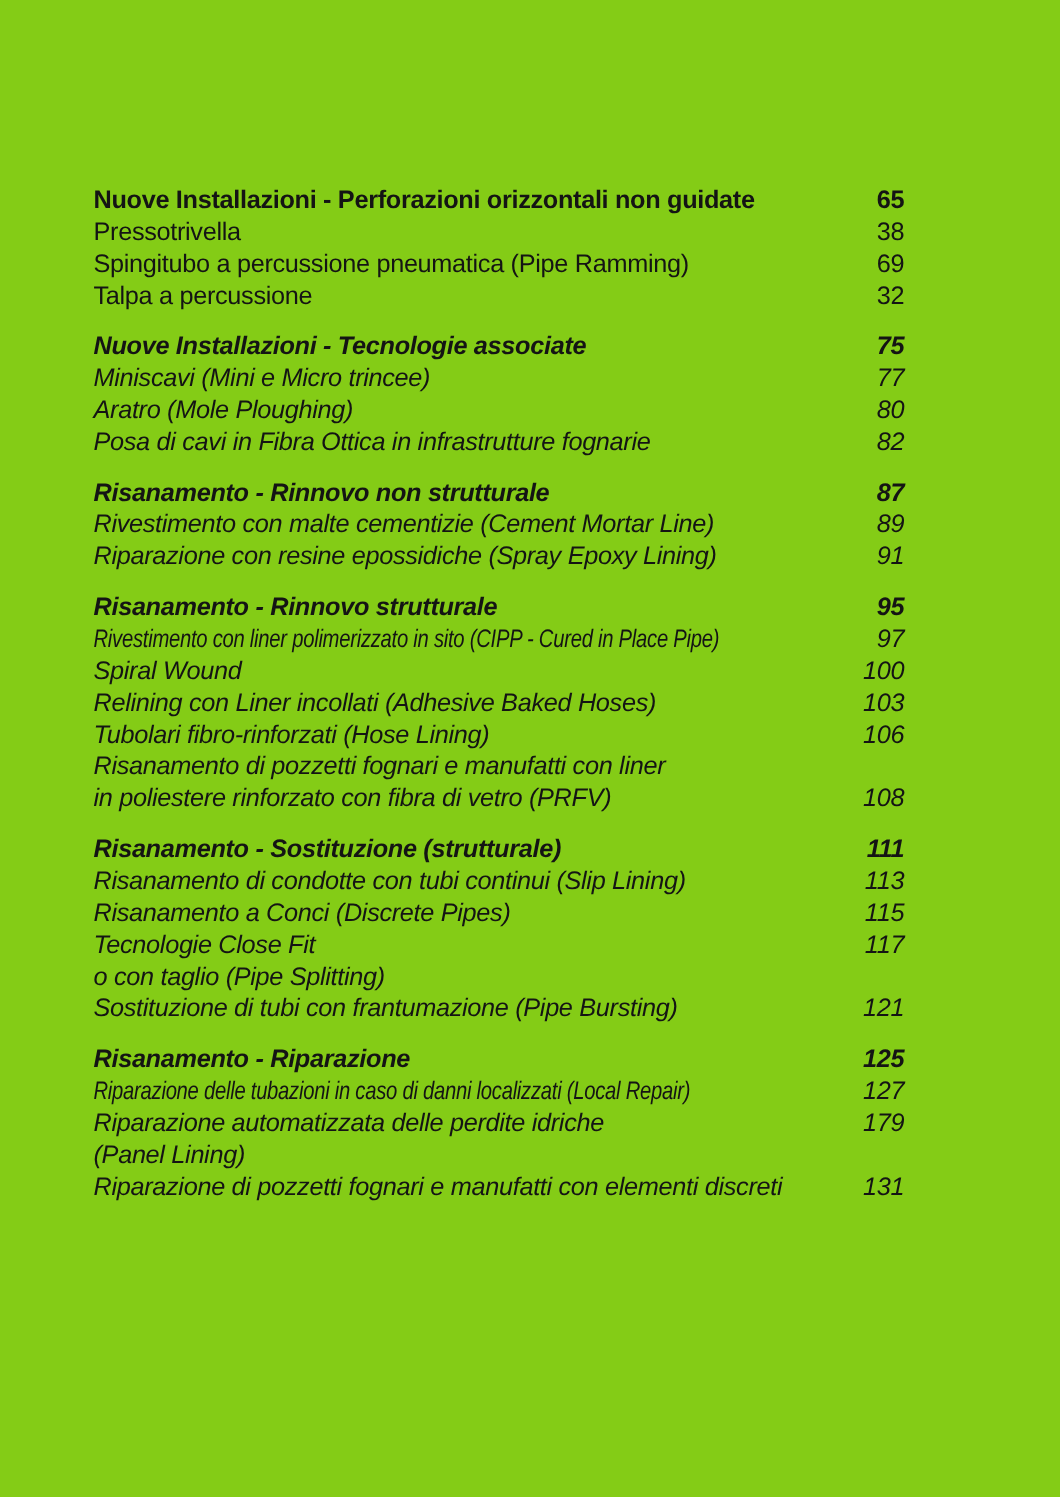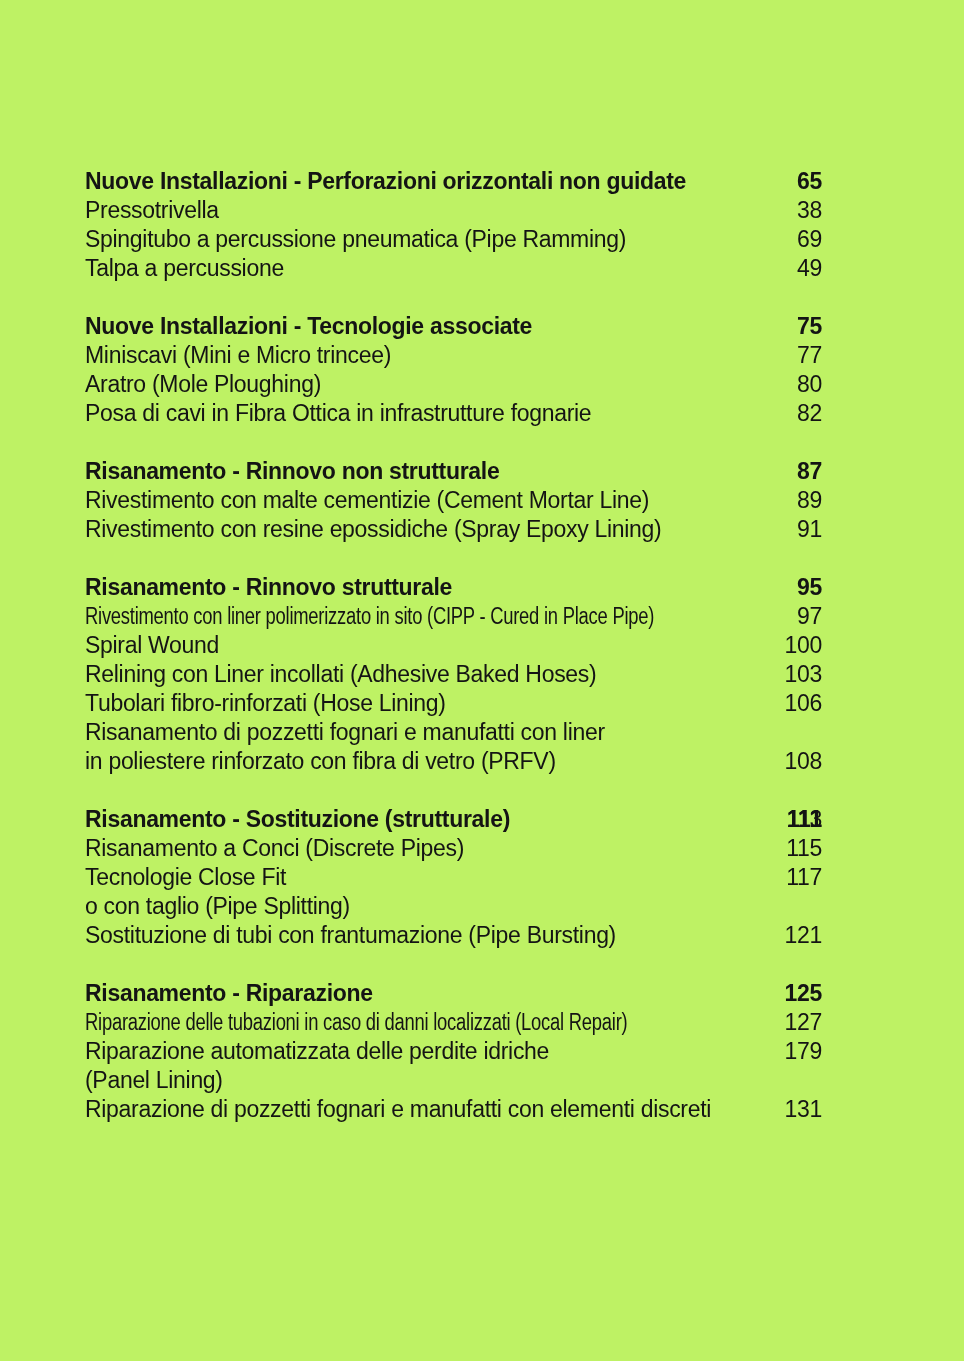--- a/index.html
+++ b/index.html
@@ -11,30 +11,31 @@
     width: 964px;
     height: 1361px;
     position: relative;
     font-family: "Liberation Sans", sans-serif;
     color: #141414;
     overflow: hidden;
   }
   .page {
     position: absolute;
     inset: 0;
-    background: #bef264;
+    background: #84cc16;
   }
   .toc {
     position: absolute;
     left: 85px;
     top: 167px;
     width: 737px;
   }
   .toc-section + .toc-section {
-    margin-top: 29px;
+    margin-top: 17px;
+    font-style: italic;
   }
   .row {
     position: relative;
     font-size: 23px;
     line-height: 29px;
     letter-spacing: -0.3px;
     padding-right: 0;
   }
   .row.heading {
     font-weight: bold;
@@ -60,44 +61,44 @@
 </style>
 </head>
 <body>
 
 <div class="page">
   <div class="toc" id="toc">
       <div class="toc-section">
         <div class="row heading"><span class="label">Nuove Installazioni - Perforazioni orizzontali non guidate</span><span class="pagenum">65</span></div>
         <div class="row"><span class="label">Pressotrivella</span><span class="pagenum">38</span></div>
         <div class="row"><span class="label">Spingitubo a percussione pneumatica (Pipe Ramming)</span><span class="pagenum">69</span></div>
-        <div class="row"><span class="label">Talpa a percussione</span><span class="pagenum">49</span></div>
+        <div class="row"><span class="label">Talpa a percussione</span><span class="pagenum">32</span></div>
       </div>
       <div class="toc-section">
         <div class="row heading"><span class="label">Nuove Installazioni - Tecnologie associate</span><span class="pagenum">75</span></div>
         <div class="row"><span class="label">Miniscavi (Mini e Micro trincee)</span><span class="pagenum">77</span></div>
         <div class="row"><span class="label">Aratro (Mole Ploughing)</span><span class="pagenum">80</span></div>
         <div class="row"><span class="label">Posa di cavi in Fibra Ottica in infrastrutture fognarie</span><span class="pagenum">82</span></div>
       </div>
       <div class="toc-section">
         <div class="row heading"><span class="label">Risanamento - Rinnovo non strutturale</span><span class="pagenum">87</span></div>
         <div class="row"><span class="label">Rivestimento con malte cementizie (Cement Mortar Line)</span><span class="pagenum">89</span></div>
-        <div class="row"><span class="label">Rivestimento con resine epossidiche (Spray Epoxy Lining)</span><span class="pagenum">91</span></div>
+        <div class="row"><span class="label">Riparazione con resine epossidiche (Spray Epoxy Lining)</span><span class="pagenum">91</span></div>
       </div>
       <div class="toc-section">
         <div class="row heading"><span class="label">Risanamento - Rinnovo strutturale</span><span class="pagenum">95</span></div>
         <div class="row"><span class="label condensed">Rivestimento con liner polimerizzato in sito (CIPP - Cured in Place Pipe)</span><span class="pagenum">97</span></div>
         <div class="row"><span class="label">Spiral Wound</span><span class="pagenum">100</span></div>
         <div class="row"><span class="label">Relining con Liner incollati (Adhesive Baked Hoses)</span><span class="pagenum">103</span></div>
         <div class="row"><span class="label">Tubolari fibro-rinforzati (Hose Lining)</span><span class="pagenum">106</span></div>
         <div class="row"><span class="label"><div class="line">Risanamento di pozzetti fognari e manufatti con liner</div><div class="line">in poliestere rinforzato con fibra di vetro (PRFV)</div></span><span class="pagenum">108</span></div>
       </div>
       <div class="toc-section">
         <div class="row heading"><span class="label">Risanamento - Sostituzione (strutturale)</span><span class="pagenum">111</span></div>
-        <div class="row"><span class="pagenum">113</span></div>
+        <div class="row"><span class="label">Risanamento di condotte con tubi continui (Slip Lining)</span><span class="pagenum">113</span></div>
         <div class="row"><span class="label">Risanamento a Conci (Discrete Pipes)</span><span class="pagenum">115</span></div>
         <div class="row"><span class="label">Tecnologie Close Fit</span><span class="pagenum">117</span></div>
         <div class="row"><span class="label"><div class="line">o con taglio (Pipe Splitting)</div><div class="line">Sostituzione di tubi con frantumazione (Pipe Bursting)</div></span><span class="pagenum">121</span></div>
       </div>
       <div class="toc-section">
         <div class="row heading"><span class="label">Risanamento - Riparazione</span><span class="pagenum">125</span></div>
         <div class="row"><span class="label condensed">Riparazione delle tubazioni in caso di danni localizzati (Local Repair)</span><span class="pagenum">127</span></div>
         <div class="row"><span class="label"><div class="line">Riparazione automatizzata delle perdite idriche</div></span><span class="pagenum">179</span></div>
         <div class="row"><span class="label"><div class="line">(Panel Lining)</div><div class="line">Riparazione di pozzetti fognari e manufatti con elementi discreti</div></span><span class="pagenum">131</span></div>
       </div>

